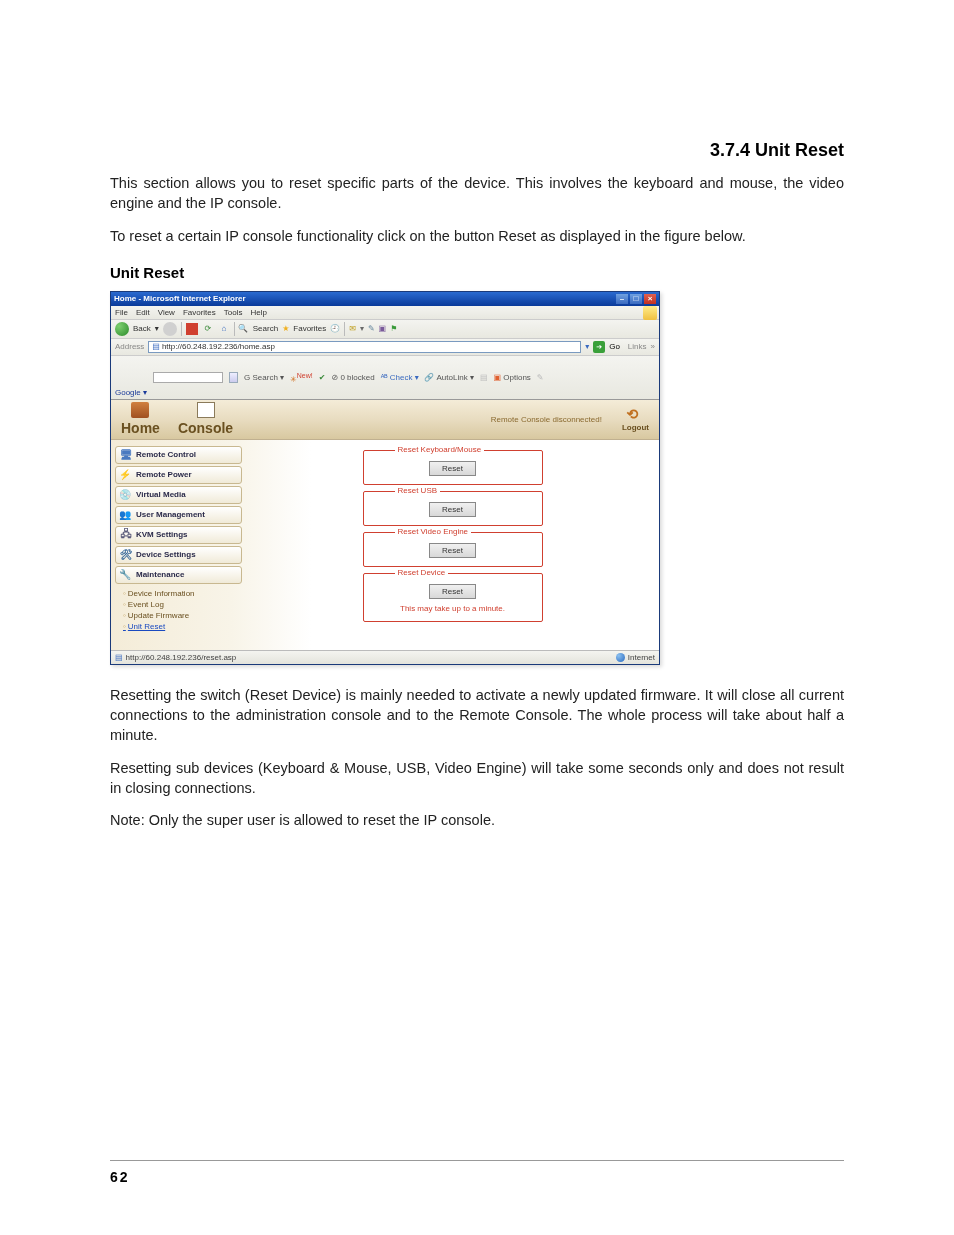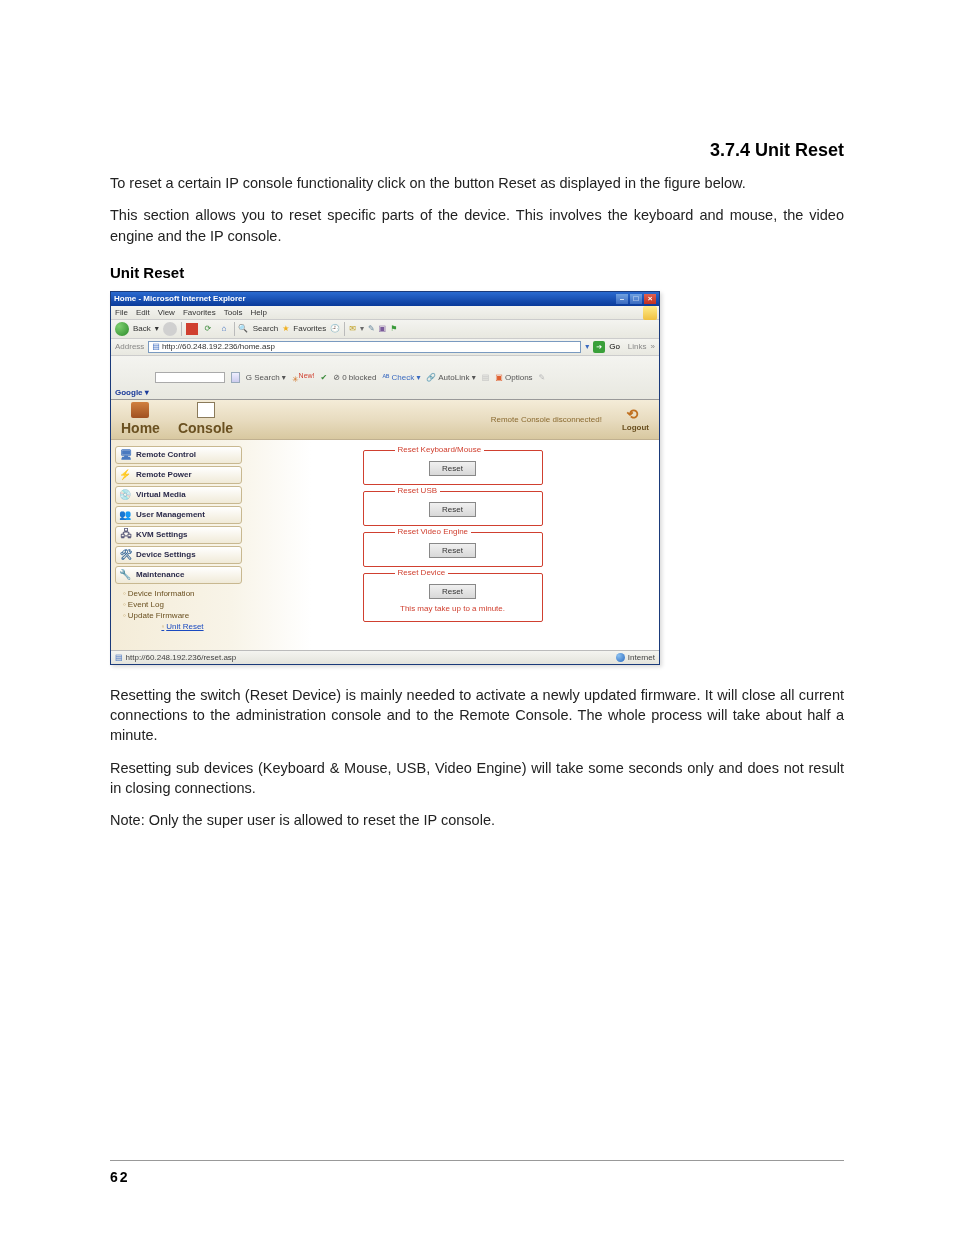--- a/index.html
+++ b/index.html
@@ -131,21 +131,21 @@
     display:flex;align-items:center;justify-content:center;color:#fff;font-size:7px;
   }
   .googlebar {
     background: linear-gradient(#f4f4f0,#e8e8e0);
     display:flex; align-items:center; gap:6px;
     padding: 2px 4px;
     border-bottom:1px solid #999;
     font-size:8px;
     color:#555;
   }
-  .googlebar .g-label { color:#1a3a9a; font-weight:bold;margin-top:30px;}
+  .googlebar .g-label { color:#1a3a9a; font-weight:normal;margin-top:30px;}
   .googlebar .g-input {
     width:70px; height:11px; background:#fff; border:1px solid #aaa;
   }
   .googlebar .g-dd { width:9px;height:11px;background:linear-gradient(#eef,#cce);border:1px solid #9ab;}
   .g-opt { color:#555;text-align:center;}
   .g-new { color:#d04030; font-size:7px;}
 
   .app-header {
     background: linear-gradient(to bottom,#f4ecd8 0%,#e8dcc0 50%,#d8c8a0 100%);
     display:flex; align-items:center;
@@ -183,21 +183,21 @@
     border-radius:3px;
     margin-bottom:2px;
     padding:2px 4px;
     display:flex;align-items:center;gap:4px;
     font-size:8px;font-weight:bold;color:#2a2a4a;
     cursor:pointer;
   }
   .side-icon { width:12px;height:12px;display:flex;align-items:center;justify-content:center;font-size:10px;}
   .sub-items{ padding:2px 0 4px 8px; font-size:8px;}
   .sub-item{ color:#6a5020; padding:1px 0; cursor:pointer;}
-  .sub-item.active{ color:#1a4ac0; text-decoration:underline;text-align:center;}
+  .sub-item.active{ color:#1a4ac0; text-decoration:underline;}
   .sub-bullet{ color:#c0a060; margin-right:2px;}
 
   .main-panel{ flex:1; padding:10px 20px; display:flex; flex-direction:column; gap:6px; align-items:center;}
   .fieldset{
     border:1px solid #d04030;
     border-radius:2px;
     position:relative;
     width:180px;
     padding:10px 8px 8px 8px;
     text-align:center;
@@ -225,22 +225,22 @@
   .statusbar .sb-url{ flex:1;}
   .statusbar .sb-zone{ display:flex;align-items:flex-start;gap:3px;}
   .sb-globe{ width:9px;height:9px;border-radius:50%;background:radial-gradient(circle at 30% 30%,#8ac0f0,#2a6ac0);}
 </style>
 </head>
 <body>
 
 <div class="page">
   <div class="content">
     <h2>3.7.4 Unit Reset</h2>
+    <p>This section allows you to reset specific parts of the device. This involves the keyboard and mouse, the video engine and the IP console.</p>
     <p>To reset a certain IP console functionality click on the button Reset as displayed in the figure below.</p>
-    <p>This section allows you to reset specific parts of the device. This involves the keyboard and mouse, the video engine and the IP console.</p>
     <h3>Unit Reset</h3>
 
     <div class="ie-window">
 
       <div class="titlebar">
         <span class="title-text">Home - Microsoft Internet Explorer</span>
         <div class="win-btns">
           <div class="win-btn win-min">–</div>
           <div class="win-btn win-max">□</div>
           <div class="win-btn win-close">×</div>

